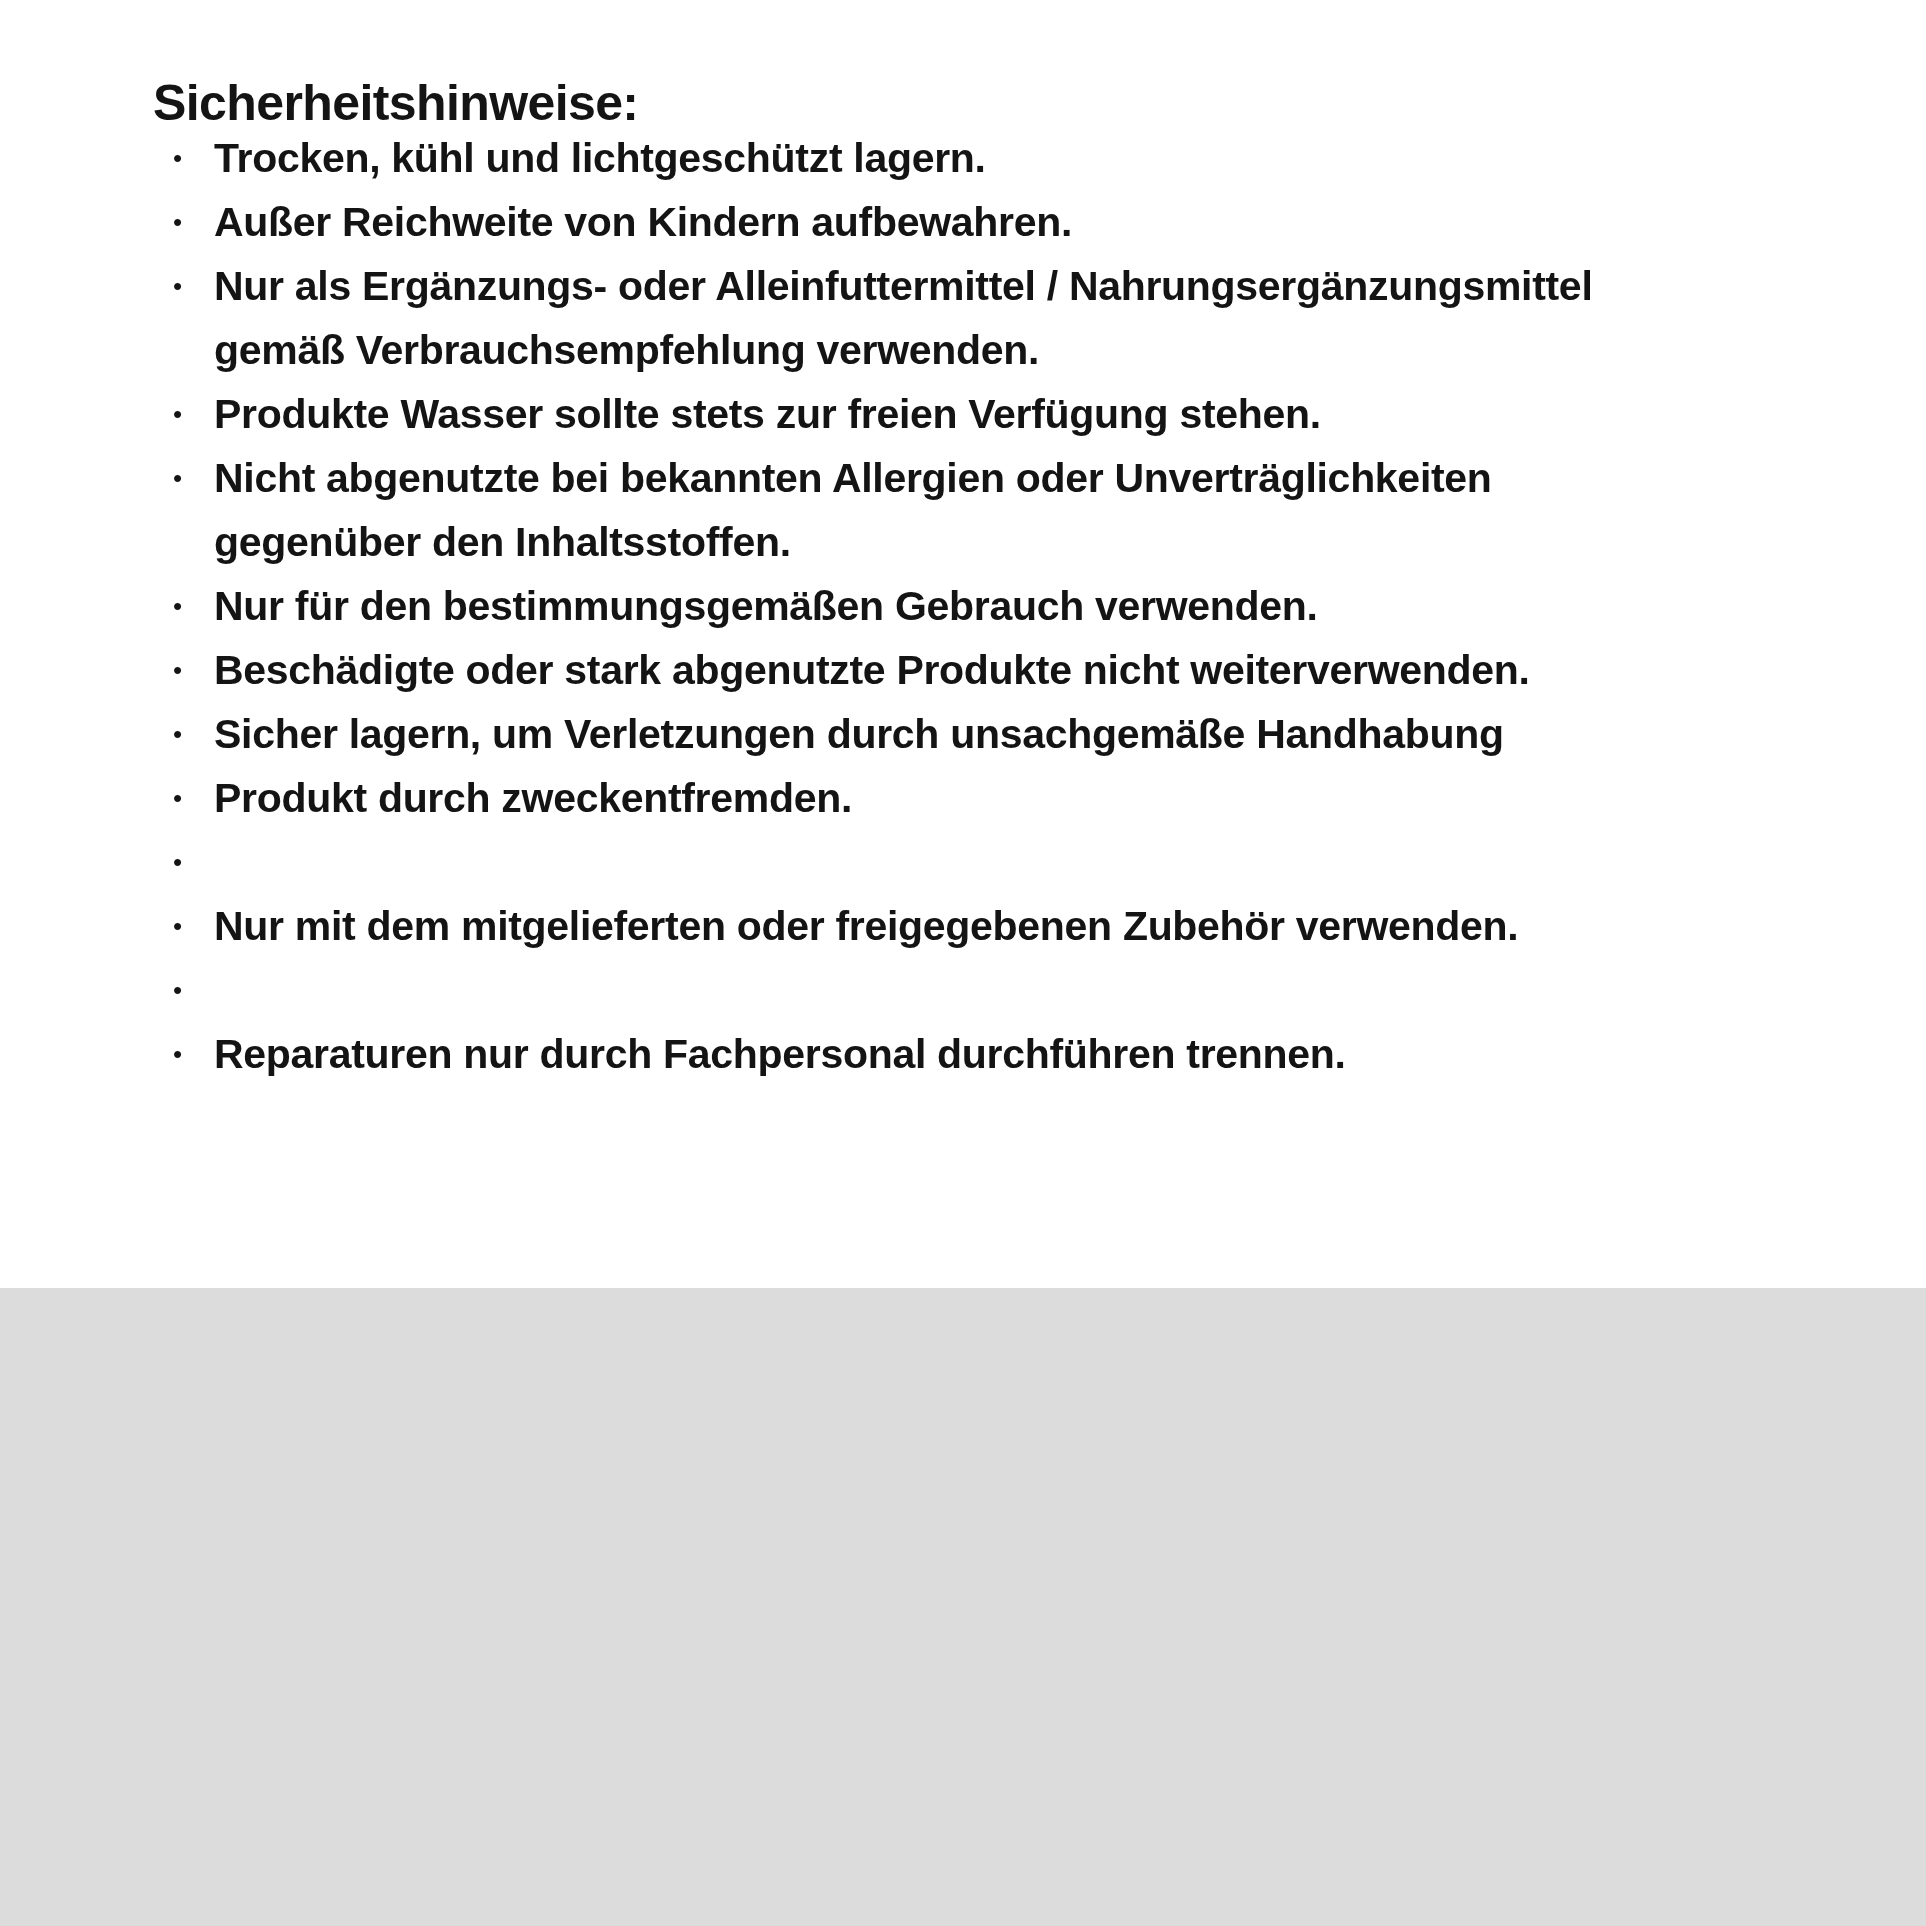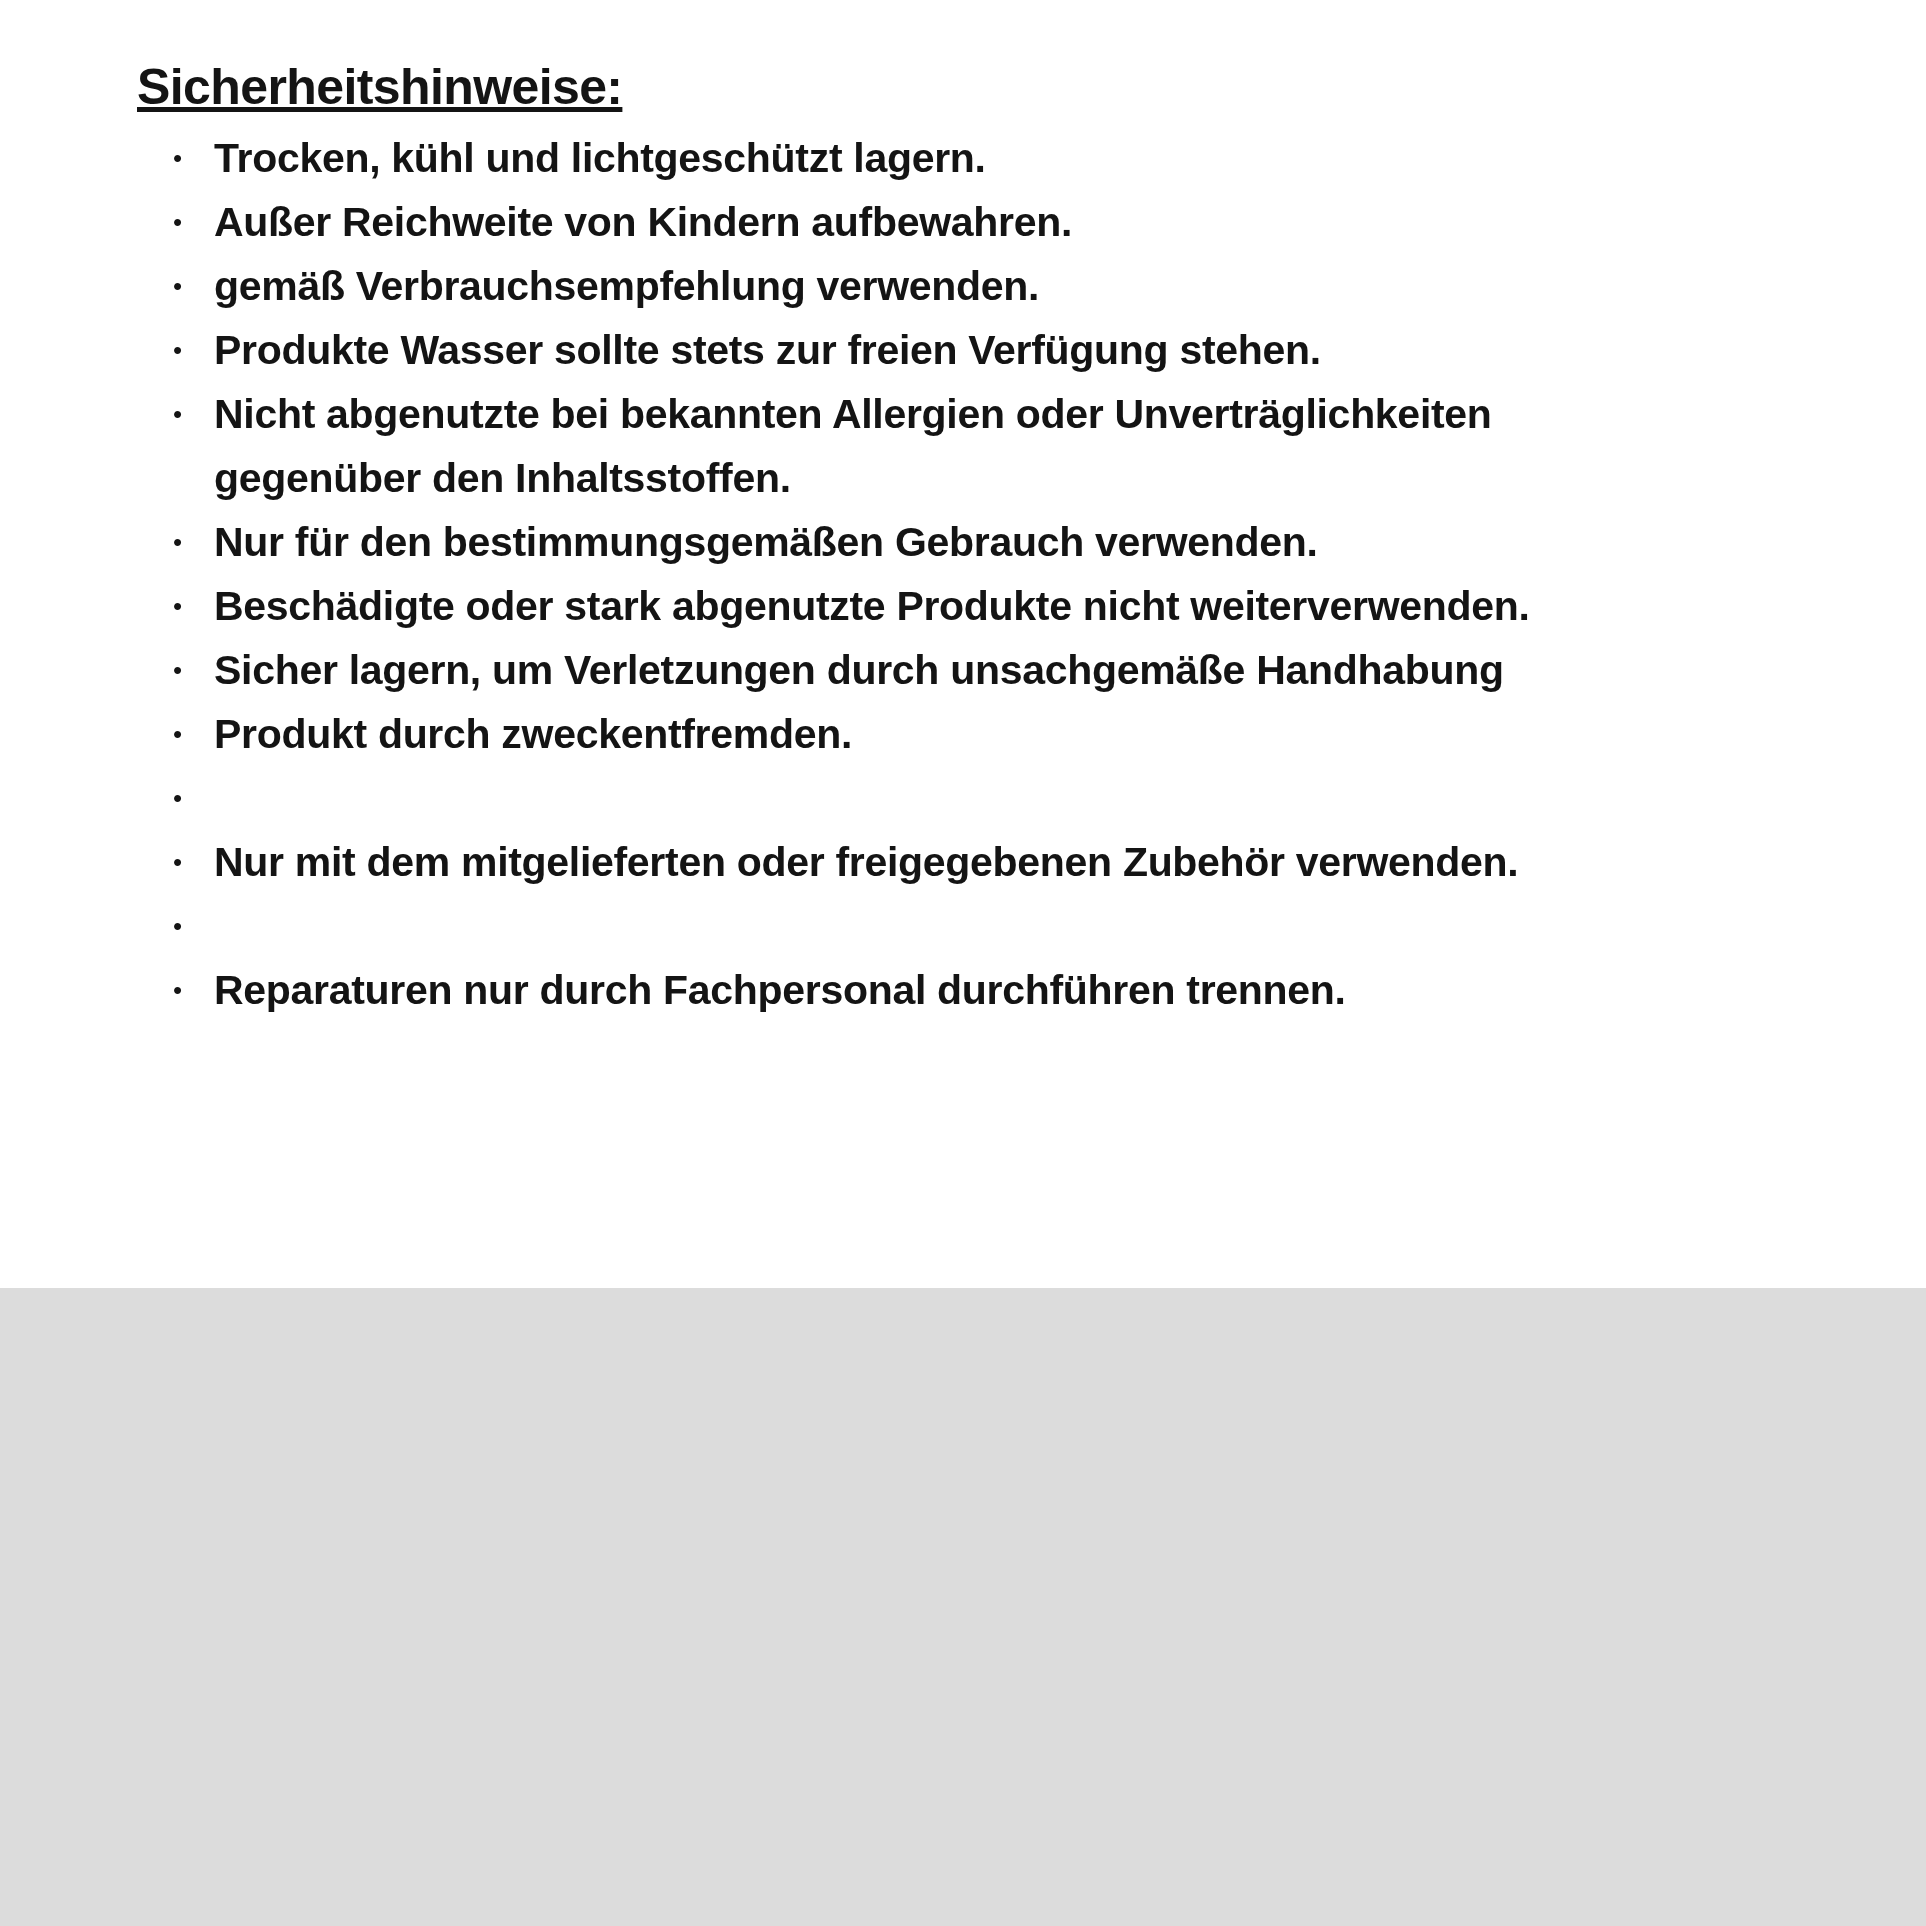--- a/index.html
+++ b/index.html
@@ -11,23 +11,23 @@
   html, body { margin: 0; padding: 0; }
   body {
     width: 1926px; height: 1926px;
     background: var(--page-bg);
     font-family: "Liberation Sans", "DejaVu Sans", sans-serif;
     color: var(--text);
   }
   .page { position: relative; width: 1926px; height: 1926px; overflow: hidden; background: var(--page-bg); }
 
   .de-title {
-    position: absolute; left: 137px; top: 60px; margin: 0;
+    position: absolute; left: 137px; top: 60px; margin: 16px;
     font-size: 50px; font-weight: bold; letter-spacing: -0.6px;
-    line-height: 1.1; white-space: nowrap; text-decoration: underline;
+    line-height: 1.1; white-space: nowrap;
   }
 
   ul.blist { margin: 0; padding: 0; list-style: none; }
   ul.blist li { display: flex; align-items: stretch; }
   ul.blist .dot { display: block; flex: 0 0 auto; line-height: inherit; }
   ul.blist .txt { display: block; }
   ul.blist .ln { white-space: pre; font-weight: bold; }
 
   .de-list {
     position: absolute; left: 173px; top: 126px;
@@ -60,20 +60,21 @@
       <li>
         <span class="dot">•</span>
         <div class="txt">
           <div class="ln">Außer Reichweite von Kindern aufbewahren.</div>
         </div>
       </li>
 
       <li>
         <span class="dot">•</span>
         <div class="txt">
+          <div class="ln">Nur als Ergänzungs- oder Alleinfuttermittel / Nahrungsergänzungsmittel</div>
           <div class="ln">gemäß Verbrauchsempfehlung verwenden.</div>
         </div>
       </li>
 
       <li>
         <span class="dot">•</span>
         <div class="txt">
           <div class="ln">Produkte Wasser sollte stets zur freien Verfügung stehen.</div>
         </div>
       </li>

